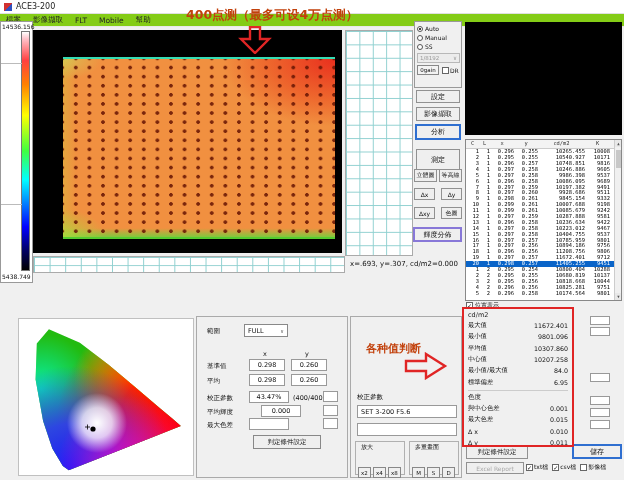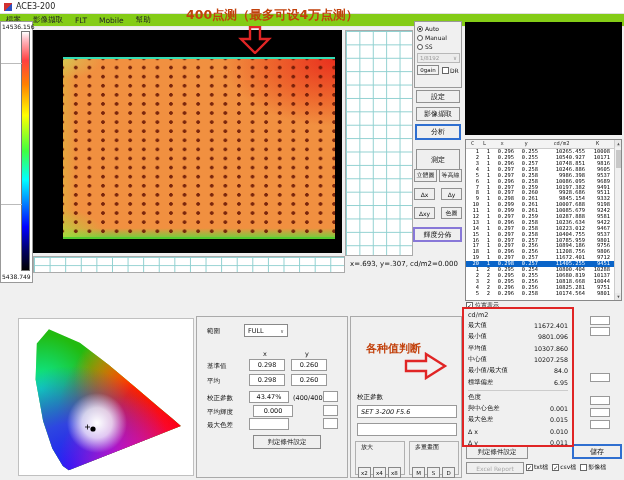--- a/index.html
+++ b/index.html
@@ -553,33 +553,33 @@
     <span class="plabel" style="left:10px;top:60px;font-family:Liberation Mono, monospace;">平均</span>
     <div class="field" style="left:52px;top:57px;width:36px;height:12px;">0.298</div>
     <div class="field" style="left:94px;top:57px;width:36px;height:12px;">0.260</div>
 
     <span class="plabel" style="left:10px;top:77px;">校正參數</span>
     <div class="field" style="left:52px;top:74px;width:40px;height:12px;">43.47%</div>
     <span class="plabel" style="left:96px;top:77px;">(400/400)</span>
     <div class="minibox" style="left:126px;top:74px;"></div>
 
     <span class="plabel" style="left:10px;top:91px;">平均輝度</span>
-    <div class="field" style="left:56px;top:88px;width:40px;height:12px;text-align:center;">0.000</div>
+    <div class="field" style="left:64px;top:88px;width:40px;height:12px;text-align:center;">0.000</div>
     <div class="minibox" style="left:126px;top:88px;"></div>
 
     <span class="plabel" style="left:10px;top:104px;">最大色差</span>
     <div class="field" style="left:52px;top:101px;width:40px;height:12px;"></div>
     <div class="minibox" style="left:126px;top:101px;"></div>
 
     <div class="pbtn" style="left:56px;top:118px;width:68px;height:14px;">判定條件設定</div>
   </div>
 
   <div class="panel calib-panel">
     <span class="plabel" style="left:6px;top:76px;">校正參數</span>
-    <div class="field" style="left:6px;top:88px;width:100px;height:13px;justify-content:flex-start;padding-left:3px;font-style:italic;">SET 3-200 F5.6</div>
+    <div class="field" style="left:6px;top:88px;width:100px;height:13px;justify-content:flex-start;padding-left:3px;">SET 3-200 F5.6</div>
     <div class="field" style="left:6px;top:106px;width:100px;height:13px;"></div>
     <div class="groupbox" style="left:4px;top:124px;width:50px;height:34px;">
       <span class="gb-lbl">放大</span>
       <div style="position:absolute;left:2px;top:18px;"><span class="mini-btn">x2</span><span class="mini-btn">x4</span><span class="mini-btn">x8</span></div>
     </div>
     <div class="groupbox" style="left:58px;top:124px;width:50px;height:34px;">
       <span class="gb-lbl">多重畫面</span>
       <div style="position:absolute;left:2px;top:18px;"><span class="mini-btn">M</span><span class="mini-btn">S</span><span class="mini-btn">D</span></div>
     </div>
   </div>

